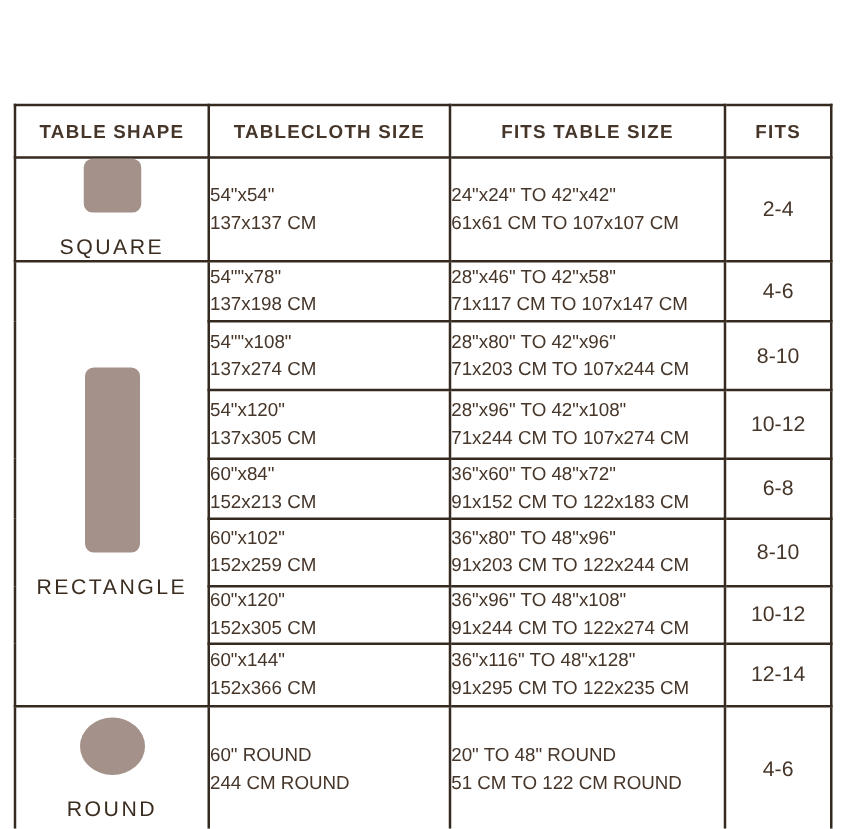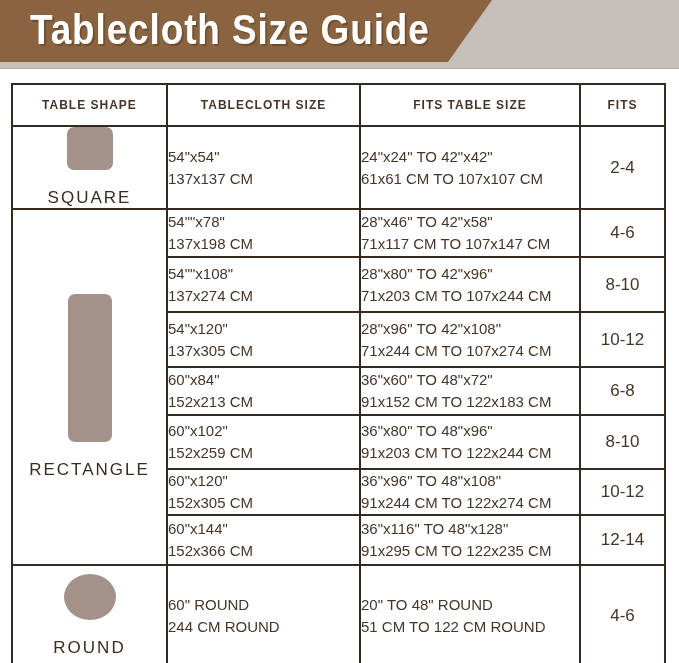--- a/index.html
+++ b/index.html
@@ -55,21 +55,21 @@
     table-layout:fixed;
     background:#ffffff;
   }
   table.size-table th, table.size-table td{
     border:2px solid var(--border-color);
     padding:0;
     color:var(--text-color);
     vertical-align:middle;
   }
   th{
-    font-size:12px;
+    font-size:15px;
     font-weight:bold;
     letter-spacing:1px;
     text-align:center;
     color:#453525;
   }
   tr.hrow{height:42px;}
   tr.r1{height:77px;}
   tr.r2{height:48px;}
   tr.r3{height:55px;}
   tr.r4{height:55px;}
@@ -113,25 +113,20 @@
     letter-spacing:2px;
     color:var(--label-color);
     margin-top:2px;
   }
 </style>
 </head>
 <body>
 
 <div class="page">
 
-  <div class="band">
-    <div class="ribbon">
-      <h1>Tablecloth Size Guide</h1>
-    </div>
-  </div>
 
   <table class="size-table">
     <colgroup>
       <col style="width:155px">
       <col style="width:193px">
       <col style="width:220px">
       <col style="width:85px">
     </colgroup>
     <thead>
       <tr class="hrow">

